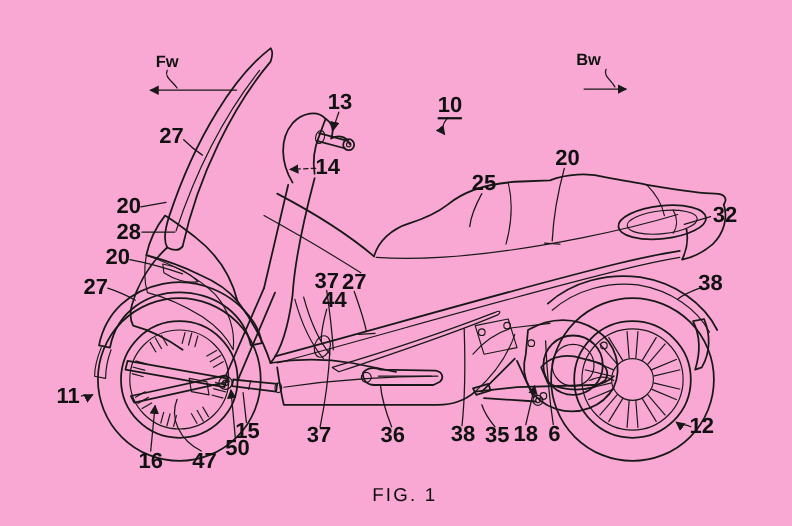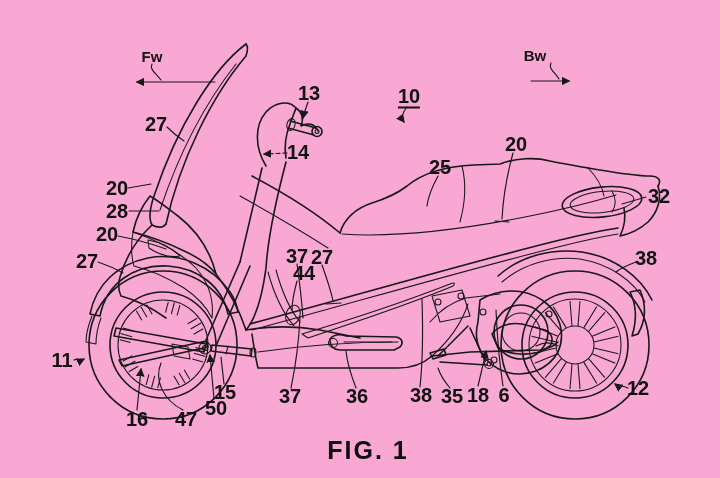--- a/index.html
+++ b/index.html
@@ -14,21 +14,21 @@
   .dashed{stroke-dasharray:4 3;}
   .ref{
     position:absolute;transform:translate(-50%,-50%);
     font-weight:bold;font-size:20px;color:#111;line-height:1;
     letter-spacing:0px;white-space:nowrap;
   }
   .dir{font-size:15px;}
   .overall{border-bottom:2px solid #111;padding-bottom:1px;}
   .caption{
     position:absolute;transform:translate(-50%,-50%);
-    font-weight:bold;font-size:25px;letter-spacing:2px;color:#0d0d0d;white-space:nowrap;
+    font-weight:normal;font-size:17px;letter-spacing:2px;color:#0d0d0d;white-space:nowrap;
   }
 </style>
 </head>
 <body>
 
 <div id="stage">
 
   <svg width="720" height="478" viewBox="0 0 720 478">
     <defs>
       <marker id="arr" viewBox="0 0 10 10" refX="8.5" refY="5" markerWidth="7.5" markerHeight="7.5" orient="auto-start-reverse">

